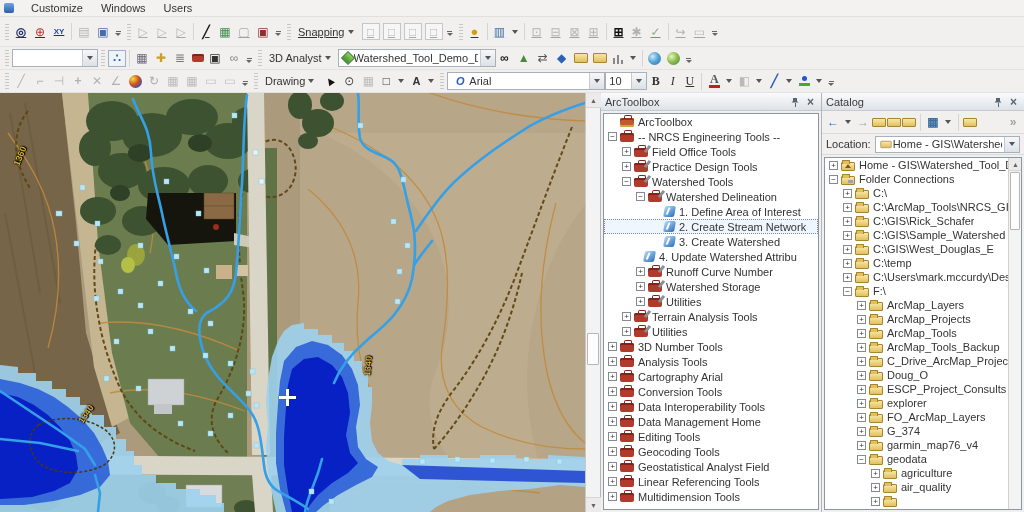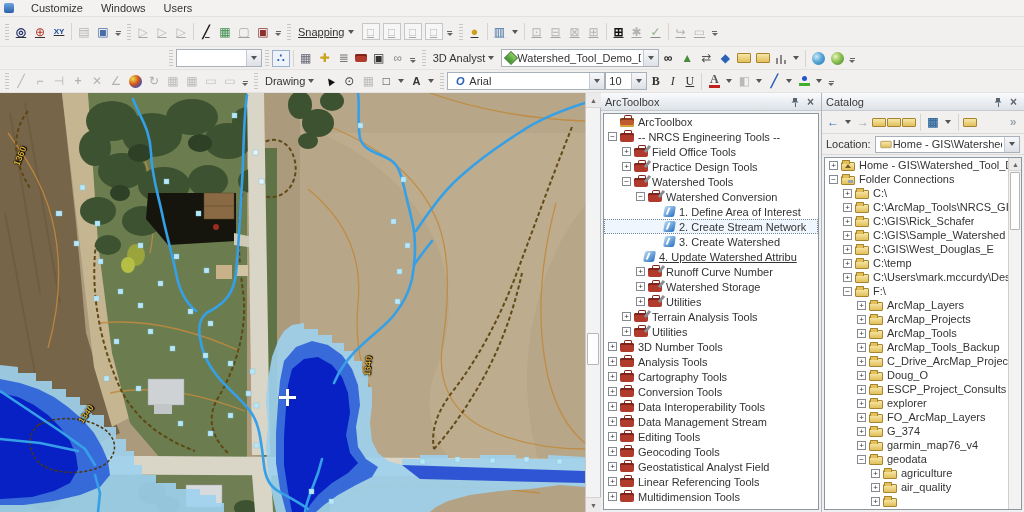--- a/index.html
+++ b/index.html
@@ -7,21 +7,21 @@
   .app{position:relative;width:1024px;height:512px;background:#f2f0ee;font:11px "Liberation Sans",sans-serif;color:#333;overflow:hidden;}
 
   
   .menubar{height:17px;display:flex;align-items:center;gap:0;background:#f4f2f0;border-bottom:1px solid #e2e0de;padding-left:2px;}
   .win-icon{width:10px;height:10px;background:linear-gradient(#6fa6e0,#2a5fa8);margin:0 8px 0 2px;border-radius:2px;}
   .menu-item{padding:1px 9px;cursor:default;}
 
   
   .tbar{display:flex;align-items:center;padding:0 2px;border-bottom:1px solid #e4e2e0;background:#f2f0ee;}
   .row1{height:30px;text-decoration:underline;}
-  .row2{height:23px;justify-content:center;}
+  .row2{height:23px;}
   .row3{height:23px;}
   .grip{width:4px;height:16px;margin:0 3px;background:repeating-linear-gradient(180deg,#c9c7c3 0 1px,transparent 1px 3px);}
   .sep{width:1px;height:17px;background:#d6d4d0;margin:0 3px;}
   .grp{display:flex;align-items:center;gap:1px;}
   .tb{width:18px;height:17px;display:flex;align-items:center;justify-content:center;color:#555;font-size:12px;position:relative;cursor:default;flex:none;}
   .car{width:0;height:0;border-left:3px solid transparent;border-right:3px solid transparent;border-top:4px solid #555;margin:0 3px;flex:none;}
   .ovf{display:flex;flex-direction:column;align-items:center;gap:1px;margin:4px 3px 0;}
   .ovf i{display:block;width:5px;height:1px;background:#666;}
   .ovf b{display:block;width:0;height:0;border-left:3px solid transparent;border-right:3px solid transparent;border-top:3px solid #666;}
   .dd{display:flex;align-items:center;border:1px solid transparent;background:transparent;font:11px "Liberation Sans",sans-serif;color:#333;padding:1px 3px;cursor:default;}
@@ -582,38 +582,38 @@
             <span class="tlabel">Practice Design Tools</span>
           </div>
           <div class="tree-row" style="padding-left: 18px;">
             <span class="tgl">−</span>
             <span class="ti ti-toolset"></span>
             <span class="tlabel">Watershed Tools</span>
           </div>
           <div class="tree-row" style="padding-left: 32px;">
             <span class="tgl">−</span>
             <span class="ti ti-toolset"></span>
-            <span class="tlabel">Watershed Conversion</span>
+            <span class="tlabel">Watershed Delineation</span>
           </div>
           <div class="tree-row" style="padding-left: 46px;">
             <span class="tgl none"></span>
             <span class="ti ti-script"></span>
             <span class="tlabel">1. Define Area of Interest</span>
           </div>
           <div class="tree-row sel" style="padding-left: 46px;">
             <span class="tgl none"></span>
             <span class="ti ti-script"></span>
             <span class="tlabel">2. Create Stream Network</span>
           </div>
           <div class="tree-row" style="padding-left: 46px;">
             <span class="tgl none"></span>
             <span class="ti ti-script"></span>
             <span class="tlabel">3. Create Watershed</span>
           </div>
-          <div class="tree-row" style="padding-left: 26px; text-decoration: underline;">
+          <div class="tree-row" style="padding-left: 26px;">
             <span class="tgl none"></span>
             <span class="ti ti-script"></span>
             <span class="tlabel">4. Update Watershed Attribu</span>
           </div>
           <div class="tree-row" style="padding-left: 32px;">
             <span class="tgl">+</span>
             <span class="ti ti-toolset"></span>
             <span class="tlabel">Runoff Curve Number</span>
           </div>
           <div class="tree-row" style="padding-left: 32px;">
@@ -642,36 +642,36 @@
             <span class="tlabel">3D Number Tools</span>
           </div>
           <div class="tree-row" style="padding-left: 4px;">
             <span class="tgl">+</span>
             <span class="ti ti-toolbox"></span>
             <span class="tlabel">Analysis Tools</span>
           </div>
           <div class="tree-row" style="padding-left: 4px;">
             <span class="tgl">+</span>
             <span class="ti ti-toolbox"></span>
-            <span class="tlabel">Cartography Tools</span>
+            <span class="tlabel">Cartography Arial</span>
           </div>
           <div class="tree-row" style="padding-left: 4px;">
             <span class="tgl">+</span>
             <span class="ti ti-toolbox"></span>
             <span class="tlabel">Conversion Tools</span>
           </div>
           <div class="tree-row" style="padding-left: 4px;">
             <span class="tgl">+</span>
             <span class="ti ti-toolbox"></span>
             <span class="tlabel">Data Interoperability Tools</span>
           </div>
           <div class="tree-row" style="padding-left: 4px;">
             <span class="tgl">+</span>
             <span class="ti ti-toolbox"></span>
-            <span class="tlabel">Data Management Stream</span>
+            <span class="tlabel">Data Management Home</span>
           </div>
           <div class="tree-row" style="padding-left: 4px;">
             <span class="tgl">+</span>
             <span class="ti ti-toolbox"></span>
             <span class="tlabel">Editing Tools</span>
           </div>
           <div class="tree-row" style="padding-left: 4px;">
             <span class="tgl">+</span>
             <span class="ti ti-toolbox"></span>
             <span class="tlabel">Geocoding Tools</span>

